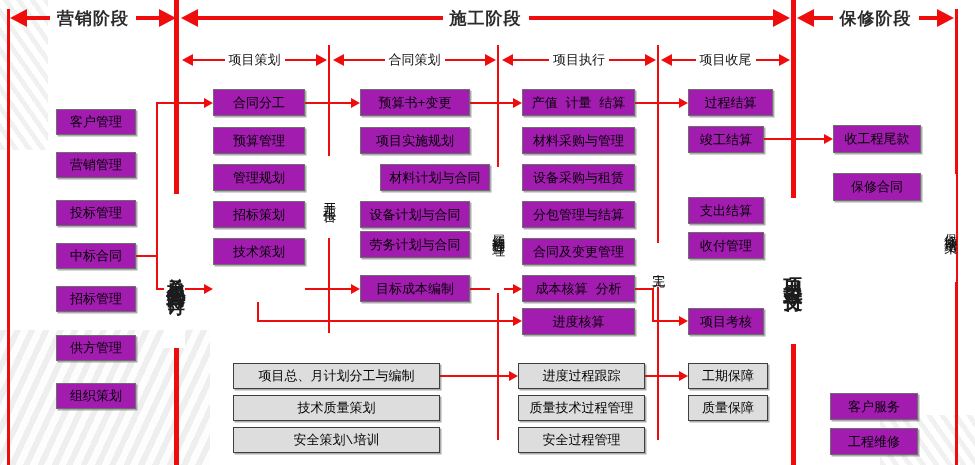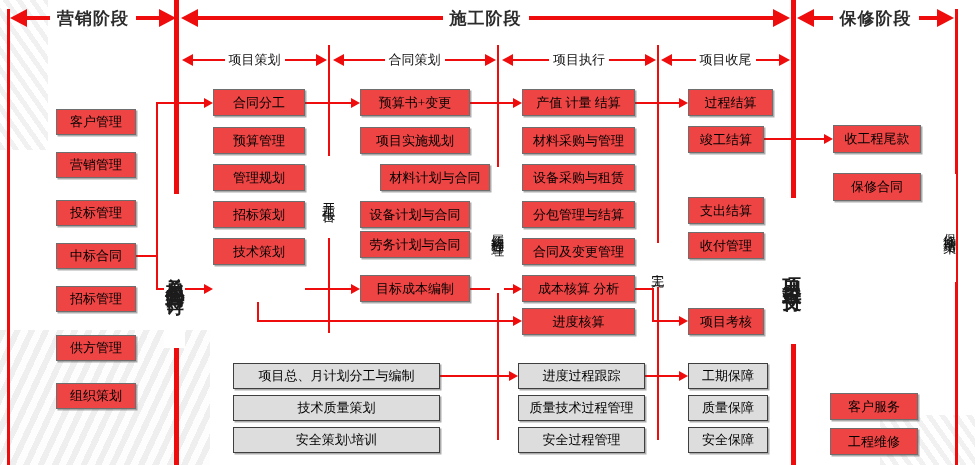--- a/index.html
+++ b/index.html
@@ -1,18 +1,18 @@
 <!DOCTYPE html>
 <html><head>
 <meta charset="utf-8">
 <style>
   html,body{margin:0;padding:0;background:#fff;}
   #stage{
     position:relative;width:975px;height:465px;background:#ffffff;overflow:hidden;
-    font-family:Liberation Serif, serif;color:#111;
+    font-family:Liberation Mono, monospace;color:#111;
   }
   
   .wm{position:absolute;opacity:.14;pointer-events:none;
       background:repeating-linear-gradient(55deg,#9a9a9a 0 5px,#ffffff 5px 11px);}
   .wm.tl{left:0;top:0;width:48px;height:150px;}
   .wm.bl{left:0;top:330px;width:210px;height:135px;
       background:repeating-linear-gradient(115deg,#8a8a8a 0 6px,#f2f2f2 6px 13px);}
   .wm.br{left:880px;top:415px;width:95px;height:50px;}
 
   
@@ -35,21 +35,21 @@
   .parrow.sm .lbl{padding:0 4px;font-size:13px;color:#111;}
 
   
   .vlabel{position:absolute;writing-mode:vertical-rl;text-orientation:upright;
           background:#fff;text-align:center;line-height:1.1;white-space:nowrap;}
   .vlabel.bold{font-weight:bold;font-size:19px;letter-spacing:3px;color:#1c1c1c;}
   .vlabel.reg{font-size:13px;letter-spacing:2px;color:#111;}
 
   
   .box{position:absolute;box-sizing:border-box;display:flex;align-items:center;justify-content:center;
-       background:#ef4444;border:1px solid #6e6e6e;box-shadow:1.5px 1.5px 0 rgba(70,70,70,.45);
+       background:#a21caf;border:1px solid #6e6e6e;box-shadow:1.5px 1.5px 0 rgba(70,70,70,.45);
        font-size:13px;color:#000;white-space:nowrap;}
   .box.dark{background:#dddddd;border:1px solid #3f3f3f;}
 
   
   .arr{position:absolute;width:0;height:0;border:5px solid transparent;border-right:none;
        border-left:9px solid #ee0c0c;}
 </style>
 </head>
 <body>
 
@@ -200,15 +200,14 @@
   <div class="box dark" style="left:233px;top:363px;width:207px;height:26px">项目总、月计划分工与编制</div>
   <div class="box dark" style="left:233px;top:395px;width:207px;height:26px">技术质量策划</div>
   <div class="box dark" style="left:233px;top:427px;width:207px;height:26px">安全策划\培训</div>
 
   <div class="box dark" style="left:518px;top:363px;width:127px;height:26px">进度过程跟踪</div>
   <div class="box dark" style="left:518px;top:395px;width:127px;height:26px">质量技术过程管理</div>
   <div class="box dark" style="left:518px;top:427px;width:127px;height:26px">安全过程管理</div>
 
   <div class="box dark" style="left:688px;top:363px;width:80px;height:26px">工期保障</div>
   <div class="box dark" style="left:688px;top:395px;width:80px;height:26px">质量保障</div>
-  <div class="box dark" style="left:688px;top:427px;width:80px;height:26px">安全保障</div>
 
 </div>
 
 </body></html>

